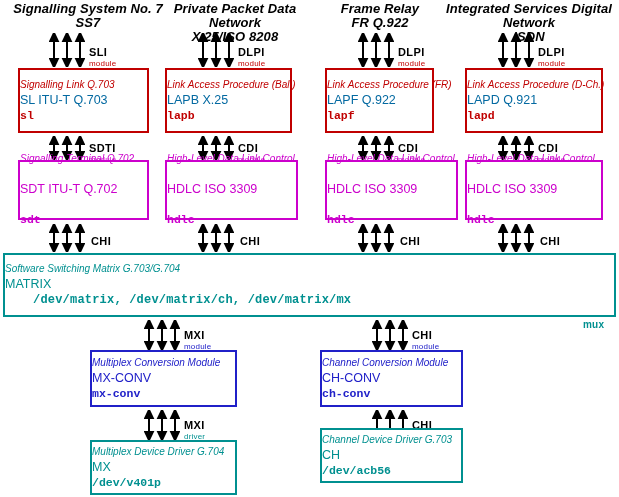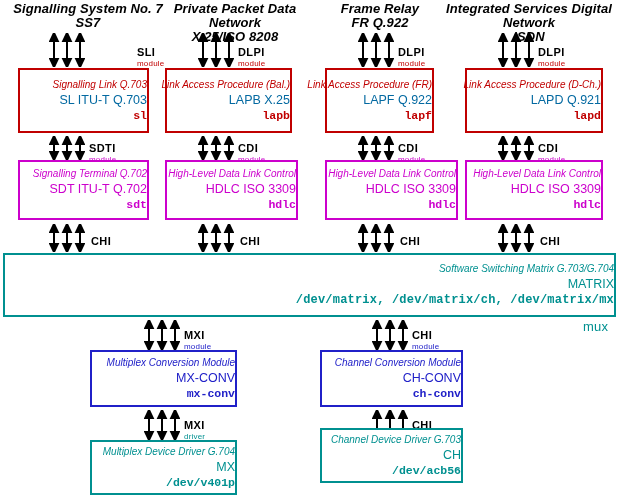--- a/index.html
+++ b/index.html
@@ -30,21 +30,21 @@
 
   
   .pbox {
     position: absolute;
     box-sizing: border-box;
     border: 2px solid #000;
     background: #ffffff;
     text-align: center;
     display: flex;
     flex-direction: column;
-    align-items: flex-end;
+    align-items: flex-start;
     justify-content: center;
   }
   .pbox .ln-desc {
     font-style: italic;
     font-size: 10px;
     line-height: 14px;
     white-space: nowrap;
   }
   .pbox .ln-name {
     font-size: 12.5px;
@@ -56,21 +56,21 @@
     font-size: 11.5px;
     font-weight: bold;
     line-height: 16px;
     white-space: nowrap;
   }
 
   .c-red   { border-color: #c00000; }
   .c-red   .ln-desc, .c-red .ln-dev { color: #c00000; }
   .c-red   .ln-name { color: #0369a1; }
 
-  .c-purple{ border-color: #cc00cc; }
+  .c-purple{ border-color: #cc00cc; gap: 15px; }
   .c-purple .ln-desc, .c-purple .ln-dev, .c-purple .ln-name { color: #cc00cc; }
 
   .c-teal  { border-color: #009090; }
   .c-teal  .ln-desc, .c-teal .ln-dev, .c-teal .ln-name { color: #009090; }
 
   .c-blue  { border-color: #2020c8; }
   .c-blue  .ln-desc, .c-blue .ln-dev, .c-blue .ln-name { color: #2020c8; }
 
   
   #matrix-box .ln-dev { font-size: 12px; letter-spacing: .2px; margin-left: 28px; }
@@ -99,22 +99,22 @@
     letter-spacing: .2px;
     margin-top: -1px;
   }
   .k-red    { color: #c00000; }
   .k-purple { color: #cc00cc; }
   .k-blue   { color: #2020c8; }
   .k-teal   { color: #009090; }
 
   .mux-tag {
     position: absolute;
-    font-size: 13px;
-    font-weight: normal;
+    font-size: 10px;
+    font-weight: bold;
     color: #009090;
     letter-spacing: .2px;
   }
 </style>
 </head>
 <body>
 
 <div id="diagram">
 
   <div class="col-header" style="left:8px;  top:2px;  width:160px;">
@@ -188,21 +188,21 @@
         <line x1="18" y1="6" x2="18" y2="28"></line>
           <polygon points="18,0 14.2,8 21.8,8"></polygon>
           <polygon points="18,34 14.2,26 21.8,26"></polygon>
         <line x1="31" y1="6" x2="31" y2="28"></line>
           <polygon points="31,0 27.2,8 34.8,8"></polygon>
           <polygon points="31,34 27.2,26 34.8,26"></polygon>
       </g>
     </svg>
   </div>
 
-  <div class="iface" style="left:89px;  top:42px;margin-left:48px;">
+  <div class="iface" style="left:89px;  top:42px;">
     <span class="if-name">SLI</span>
     <span class="if-kind k-red">module</span>
   </div>
   <div class="iface" style="left:238px; top:42px;">
     <span class="if-name">DLPI</span>
     <span class="if-kind k-red">module</span>
   </div>
   <div class="iface" style="left:398px; top:42px;">
     <span class="if-name">DLPI</span>
     <span class="if-kind k-red">module</span>

